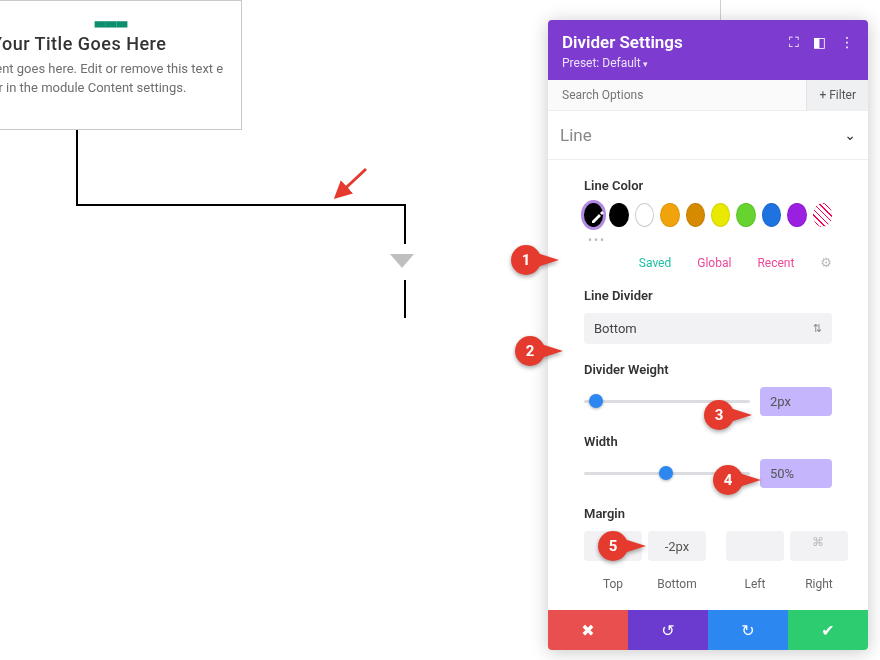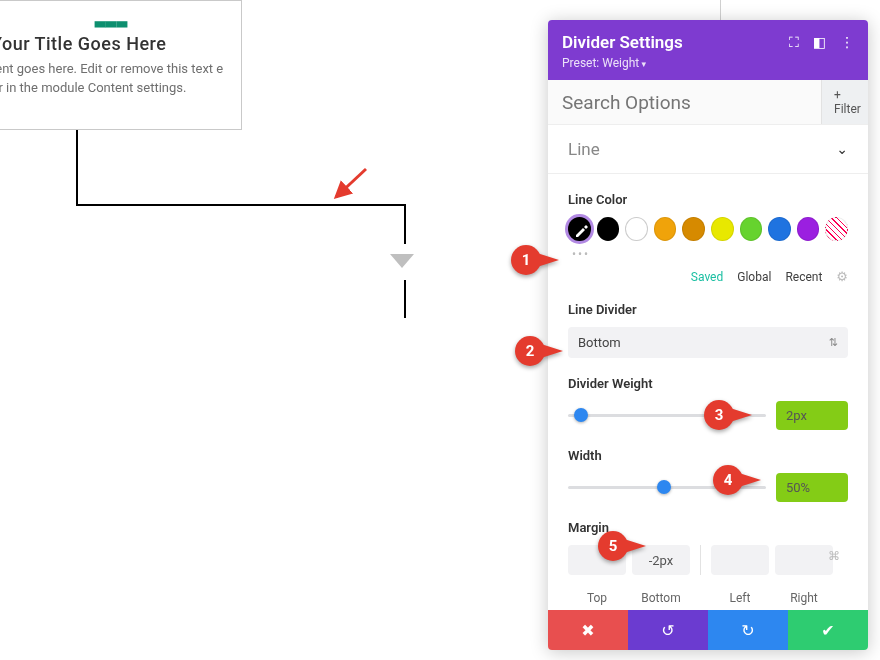--- a/index.html
+++ b/index.html
@@ -36,52 +36,52 @@
   .p-title { font-size: 17px; font-weight: 600; }
   .p-icons { display: flex; gap: 14px; font-size: 14px; }
   .p-preset { font-size: 12px; opacity: .85; margin-top: 4px; }
   .p-preset::after { content: " ▾"; font-size: 9px; }
 
   .tabs { display: flex; background: #7e3bd0; }
   .tab { flex: 1; text-align: center; color: #fff; font-size: 13px; padding: 10px 0; cursor: pointer; }
   .tab.active { background: #9b59e6; }
 
   .searchrow { display: flex; align-items: center; background: #fafafa; border-bottom: 1px solid #eee; }
-  .searchrow input { flex: 1; border: none; background: transparent; padding: 0 14px; font-size: 19px; color: #777; outline: none; }
+  .searchrow input { flex: 1; border: none; background: transparent; padding: 0 14px; font-size: 12px; color: #777; outline: none; }
   .filterbtn { background: #eef0f2; padding: 8px 12px; font-size: 12px; color: #555; border-left: 1px solid #e2e2e2; cursor: pointer; }
 
   .section-head { display: flex; justify-content: space-between; align-items: center;
-                  padding: 14px 20px; border-bottom: 1px solid #eee; }
+                  padding: 14px 12px; border-bottom: 1px solid #eee; }
   .section-head .label { font-size: 17px; color: #888; }
   .section-head .chev { color: #333; font-size: 14px; }
 
   .body { padding: 8px 20px 0; flex: 1; overflow: auto; position: relative; }
-  .group { margin: 10px 0 18px; }
+  .group { margin: 10px 16px 18px; }
   .glabel { font-size: 13px; color: #333; font-weight: 600; margin-bottom: 10px; }
 
   .swatches { display: flex; gap: 6px; }
   .sw { width: 24px; height: 24px; border-radius: 50%; cursor: pointer; border: 1px solid rgba(0,0,0,0.08); }
   .sw.picker { background: #000; box-shadow: 0 0 0 3px rgba(126,59,208,0.6); position: relative; }
   .sw.picker svg { position: absolute; left: 4px; top: 4px; }
   .sw.striped { background: repeating-linear-gradient(45deg,#fff,#fff 3px,#f05 3px,#f05 4px); }
   .dots3 { font-size: 12px; color: #bbb; margin-top: 6px; margin-left: 4px; letter-spacing: 2px; }
 
-  .palette-tabs { display: flex; gap: 14px; justify-content: flex-end; font-size: 12px; margin-top: 8px; align-items: center;}
-  .palette-tabs .pt { color: #404040; cursor: pointer; }
+  .palette-tabs { display: flex; gap: 26px; justify-content: flex-end; font-size: 12px; margin-top: 8px; align-items: center;}
+  .palette-tabs .pt { color: #ec4899; cursor: pointer; }
   .palette-tabs .pt.active { color: #1bbfa2; }
   .gear { color: #bbb; font-size: 13px; }
 
   .select { background: #f2f2f4; border-radius: 4px; padding: 8px 10px; font-size: 13px; color: #444;
             display: flex; justify-content: space-between; align-items: center; cursor: pointer; }
 
   .sliderrow { display: flex; align-items: center; gap: 10px; }
   .track { flex: 1; height: 3px; background: #dcdde0; border-radius: 2px; position: relative; }
   .thumb { position: absolute; top: -6px; width: 14px; height: 14px; border-radius: 50%; background: #2d87f0;
            box-shadow: 0 1px 3px rgba(0,0,0,.3); }
-  .valbox { width: 72px; background: #84cc16; border-radius: 4px; padding: 7px 10px; font-size: 13px; color: #555; }
+  .valbox { width: 72px; background: #c4b5fd; border-radius: 4px; padding: 7px 10px; font-size: 13px; color: #555; }
 
   .margin-grid { display:flex; gap: 6px; align-items: flex-start; position: relative;}
   .mg-col { display:flex; flex-direction: column; align-items: center; gap: 16px; }
   .mg-input { width: 58px; height: 30px; background:#f2f2f4; border-radius:4px; font-size:13px; color:#555;
               display:flex; align-items:center; justify-content:center; }
   .mg-sep { width: 1px; height: 30px; background: #e2e2e2; margin: 0 4px; }
   .mg-lbl { font-size: 12px; color:#666; }
   .linkicon { position:absolute; right: 8px; top: 4px; font-size: 12px; color:#bbb; }
 
   .footer { display: flex; height: 40px; margin-top: auto; }
@@ -131,21 +131,21 @@
 <div class="panel">
   <div class="p-header">
     <div class="p-header-row">
       <div class="p-title">Divider Settings</div>
       <div class="p-icons">
         <span>⛶</span>
         <span>◧</span>
         <span>⋮</span>
       </div>
     </div>
-    <div class="p-preset">Preset: Weight</div>
+    <div class="p-preset">Preset: Default</div>
   </div>
 
 
   <div class="searchrow">
     <input placeholder="Search Options" style="">
     <div class="filterbtn">
       <span>+ </span><span>Filter</span>
     </div>
   </div>
 

